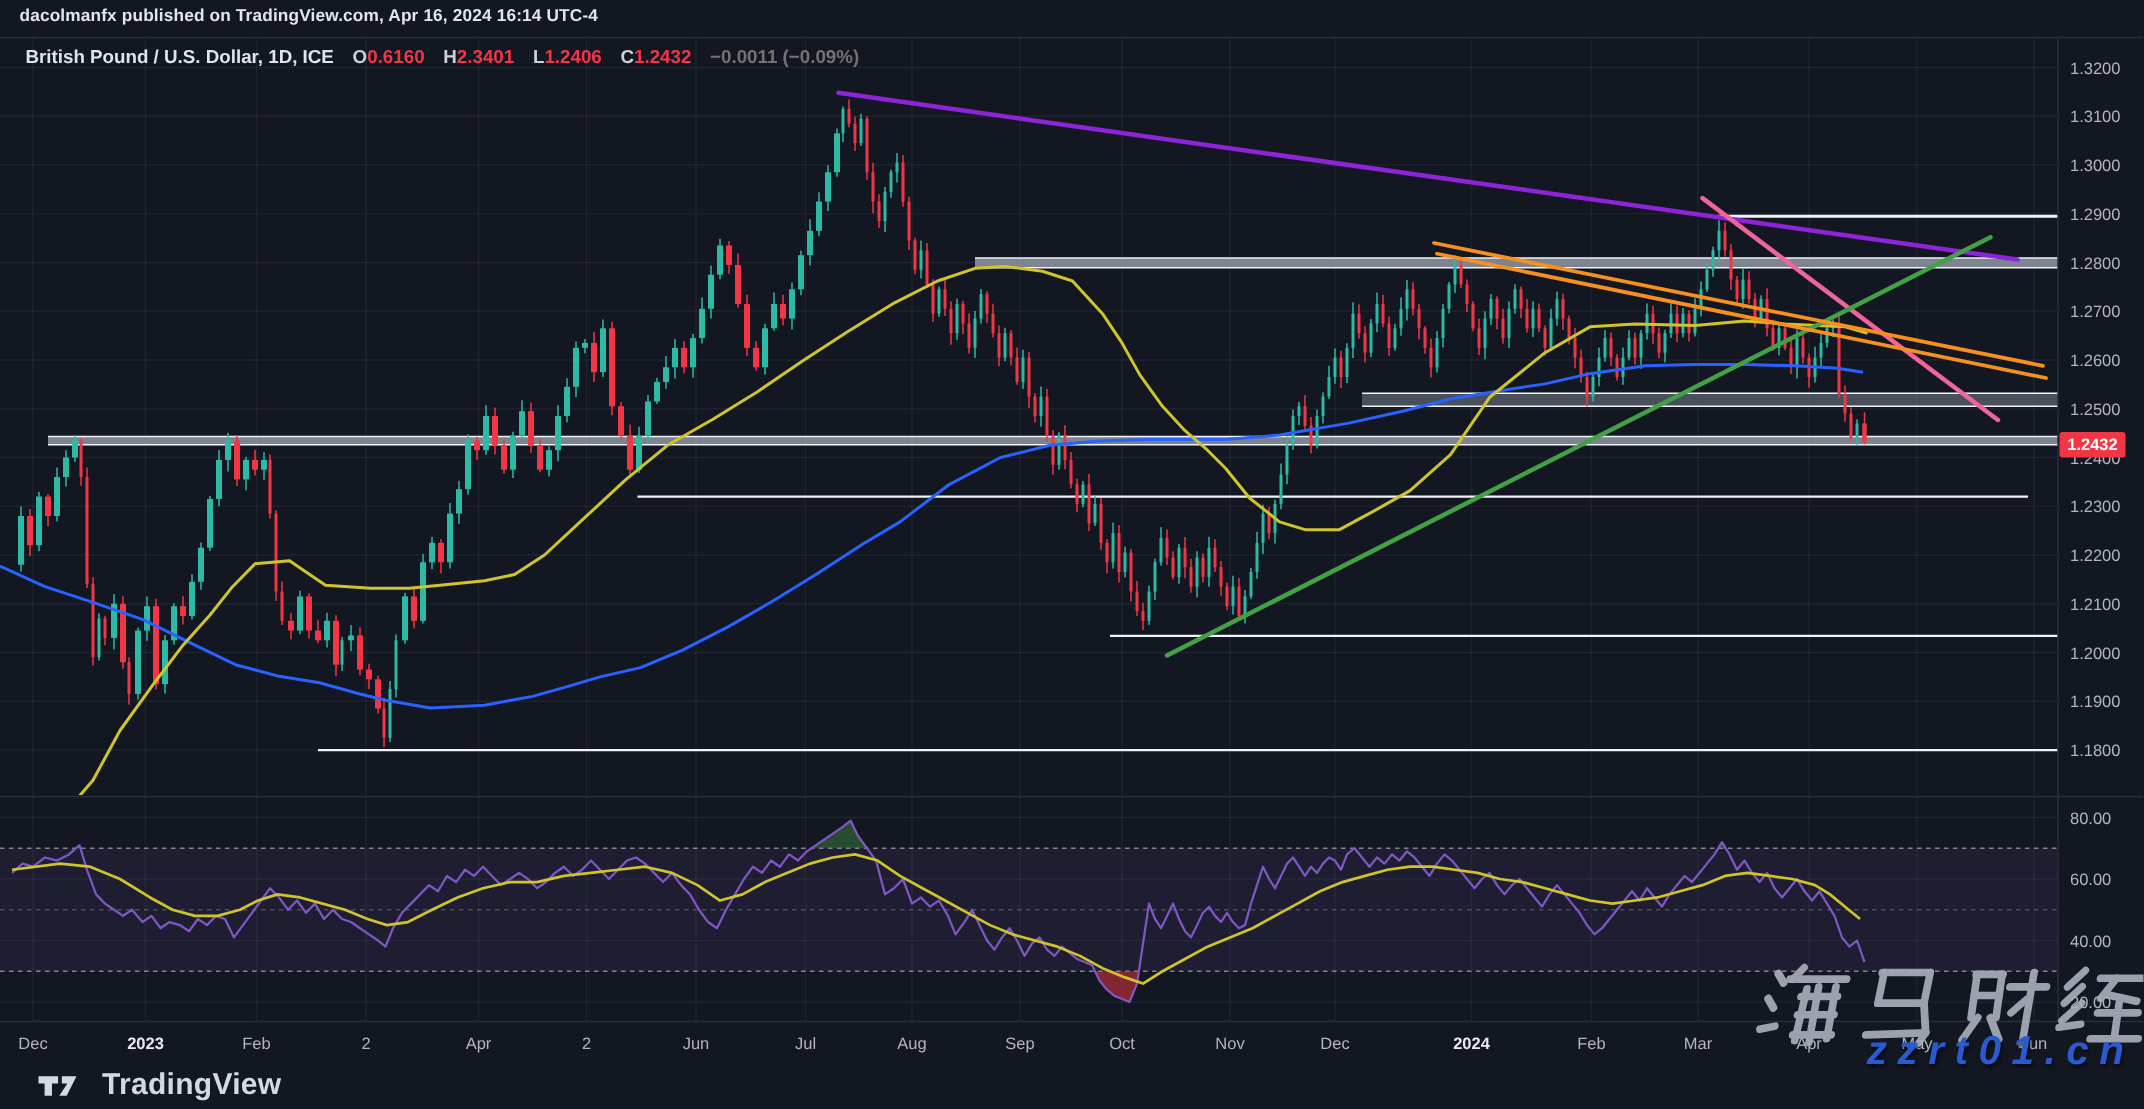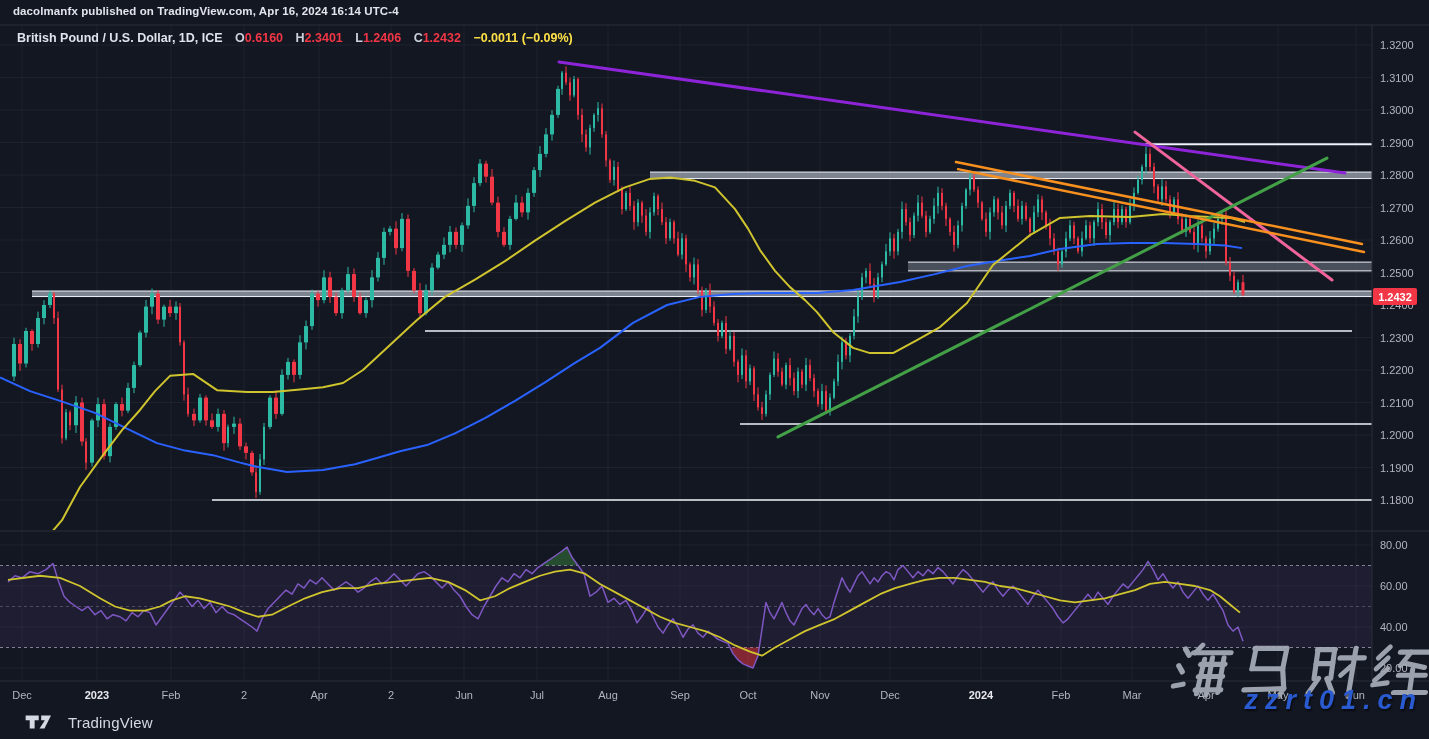--- a/index.html
+++ b/index.html
@@ -4,26 +4,26 @@
 <style>
   html,body{margin:0;padding:0;background:#131722;}
   body{width:1429px;height:739px;position:relative;overflow:hidden;
        font-family:"Liberation Sans",sans-serif;-webkit-font-smoothing:antialiased;}
   #chart-svg{position:absolute;left:0;top:0;}
   .pub-bar{position:absolute;left:0;top:0;width:1231px;height:25px;z-index:5;}
   .pub-bar span{position:absolute;left:13px;top:5px;font-size:11.5px;font-weight:700;color:#e2e5ed;letter-spacing:.1px;}
   .symbol-row{position:absolute;left:17px;top:31px;z-index:5;font-size:12.5px;font-weight:700;color:#dfe3ec;white-space:nowrap;}
   .symbol-row .lbl{color:#cbd0da;margin-left:9px;}
   .symbol-row .val{color:#f23645;}
-  .symbol-row .chg{color:#fde047;margin-left:9px;text-align:right;}
+  .symbol-row .chg{color:#737373;margin-left:9px;text-align:right;}
   .price-badge{position:absolute;left:1373px;top:288px;width:44px;height:17px;z-index:6;
       background:#f23645;color:#fff;font-size:11px;font-weight:700;border-radius:2px;
       display:flex;align-items:center;justify-content:center;}
   .footer{position:absolute;left:24px;top:712px;z-index:5;display:flex;align-items:center;gap:8px;}
-  .footer .brand{font-size:15px;font-weight:400;color:#d5d9e2;letter-spacing:.2px;}
+  .footer .brand{font-size:20px;font-weight:700;color:#d5d9e2;letter-spacing:.2px;}
   .wm-cjk{position:absolute;left:1168px;top:636px;z-index:9;opacity:.92;}
   .wm-url{position:absolute;right:6px;top:685px;z-index:9;color:#2a5ad0;font-size:27px;font-weight:700;
       font-style:italic;letter-spacing:7px;text-shadow:1px 2px 2px rgba(0,0,0,.55);}
 </style>
 </head>
 <body>
 
 <svg id="chart-svg" width="1429" height="739">
     <g>
       <line x1="22" y1="25" x2="22" y2="681" stroke="rgba(255,255,255,0.05)"></line>

